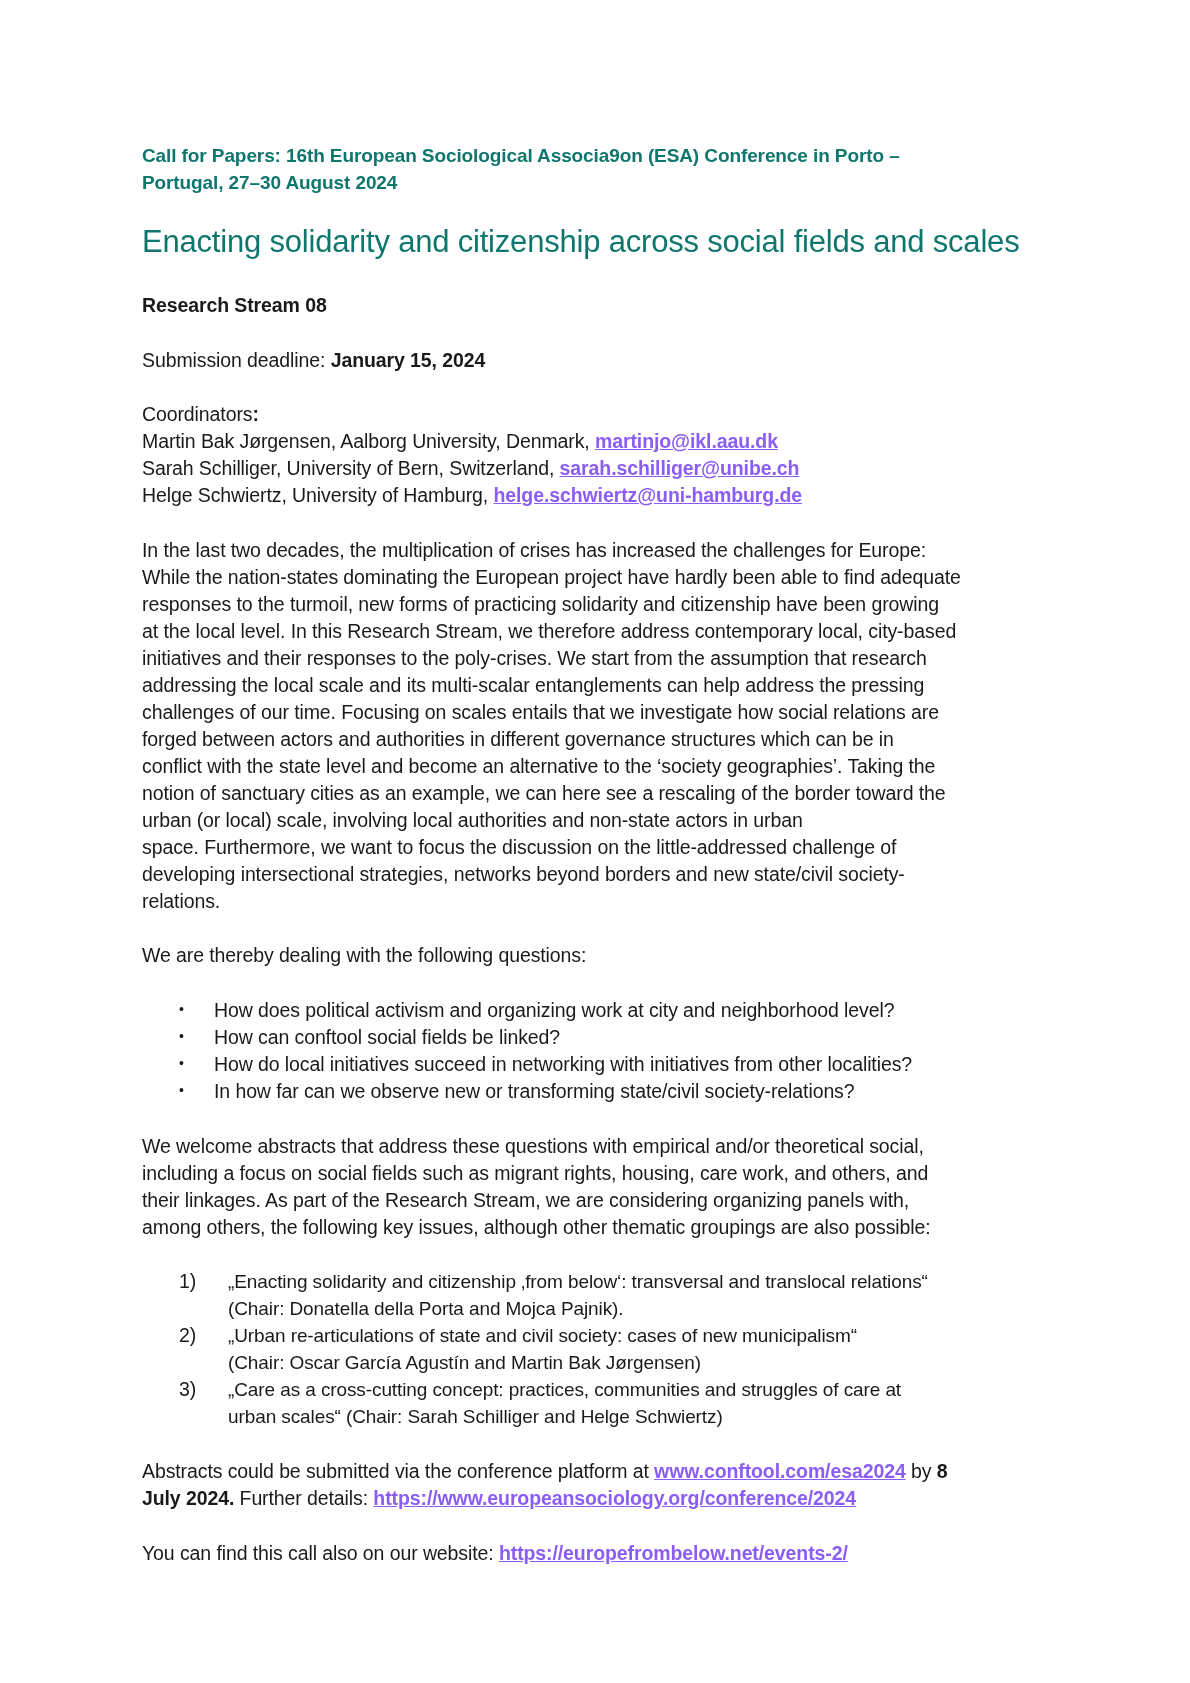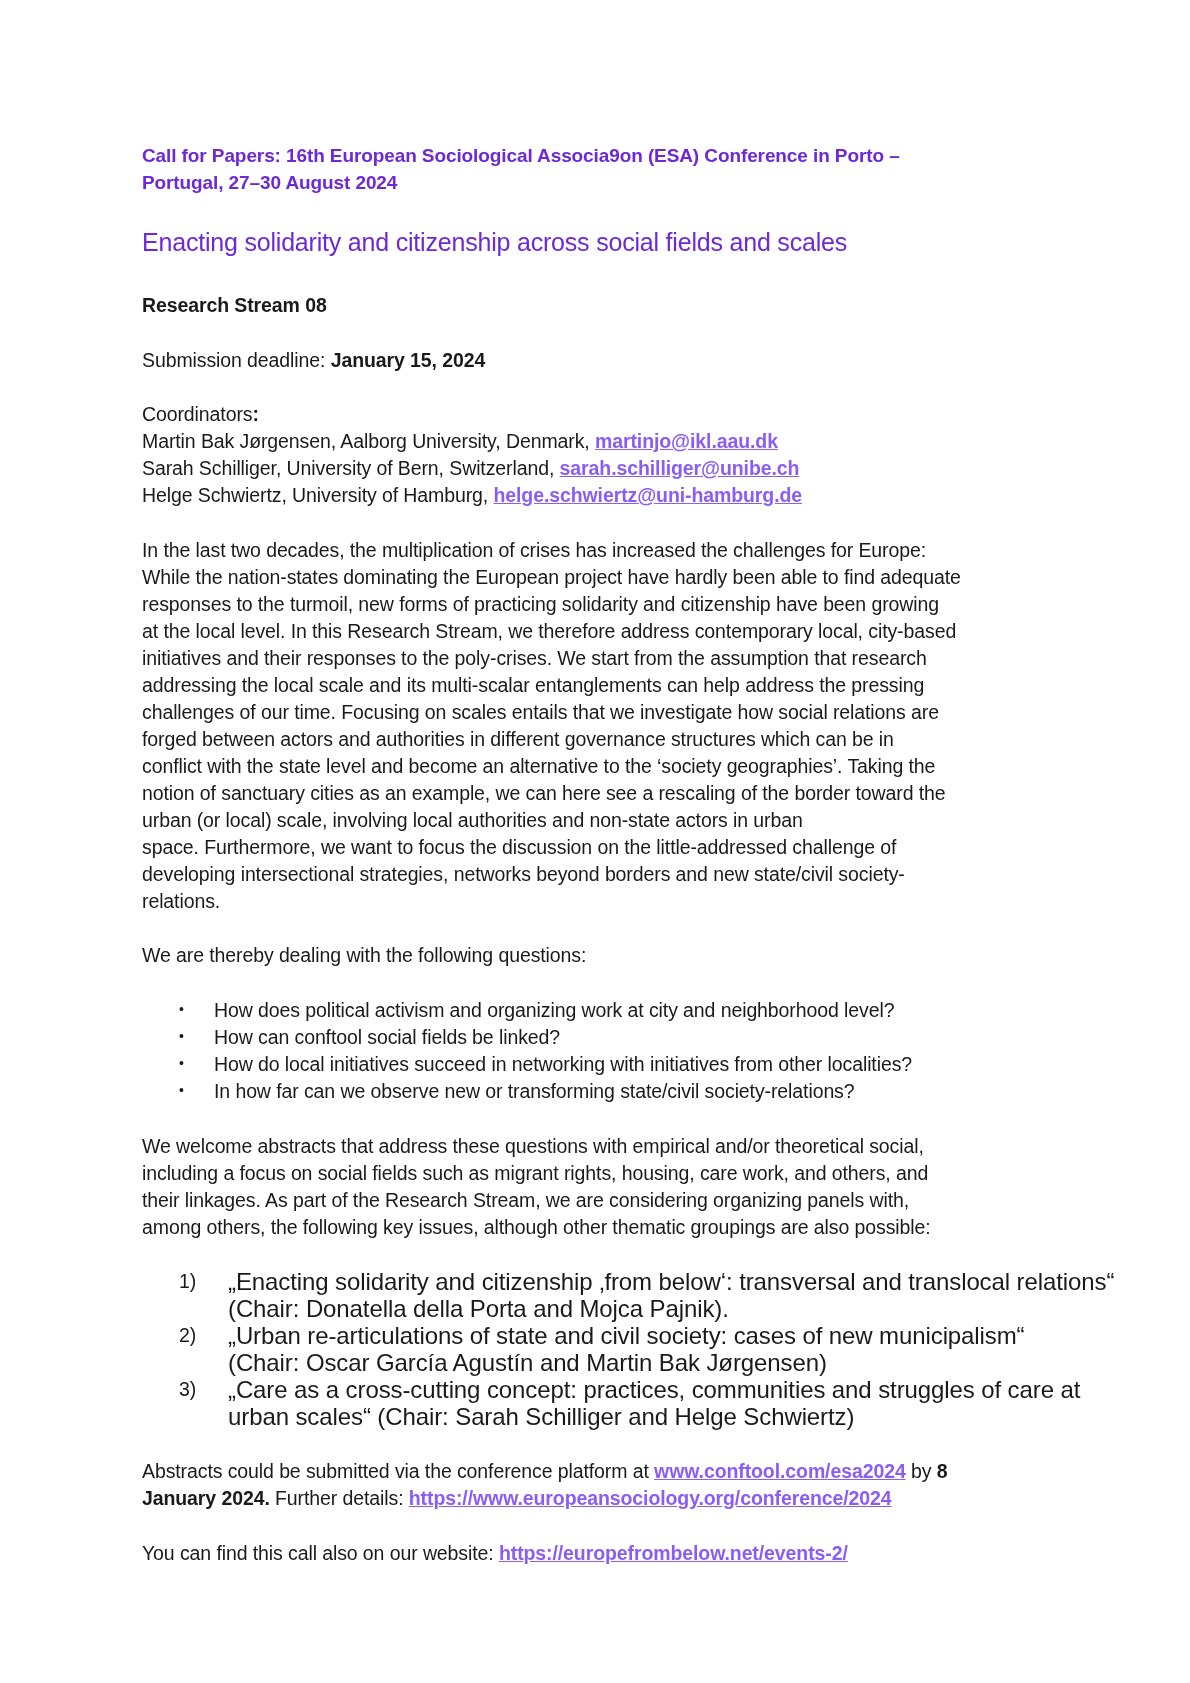--- a/index.html
+++ b/index.html
@@ -1,28 +1,28 @@
 <!DOCTYPE html>
 <html><head>
 <meta charset="utf-8">
 <style>
   html, body { margin: 0; padding: 0; background: #ffffff; }
   body { width: 1190px; height: 1683px; position: relative; overflow: hidden;
          font-family: "Liberation Sans", sans-serif; color: #1a1a1a; }
   .page { position: absolute; left: 142px; top: 0; width: 920px; }
   .line { position: absolute; left: 0; white-space: nowrap; font-size: 19.5px; line-height: 27px; letter-spacing: -0.1px; }
-  .red { color: #6d28d9; }
+  .red { color: #0f766e; }
   .kicker { font-weight: bold; font-size: 19px; line-height: 27px; }
-  .title { font-size: 25px; line-height: 36px; letter-spacing: -0.2px; }
+  .title { font-size: 31px; line-height: 36px; letter-spacing: -0.2px; }
   b, .b { font-weight: bold; }
   a, .link { color: #8b5cf6; text-decoration: underline; font-weight: bold; }
   .bullet { position: absolute; left: 37px; font-size: 14px; }
   .btext { position: absolute; left: 72px; white-space: nowrap; font-size: 19.5px; line-height: 27px; letter-spacing: -0.1px; }
   .num { position: absolute; left: 37px; font-size: 19.5px; line-height: 27px; }
-  .ntext { position: absolute; left: 86px; white-space: nowrap; font-size: 24px; line-height: 27px; letter-spacing: -0.1px; }
+  .ntext { position: absolute; left: 86px; white-space: nowrap; font-size: 19px; line-height: 27px; letter-spacing: -0.1px; }
 </style>
 </head>
 <body>
 
 <div class="page">
 
   <div class="line red kicker" style="top:142px">Call for Papers: 16th European Sociological Associa9on (ESA) Conference in Porto –</div>
   <div class="line red kicker" style="top:169px">Portugal, 27–30 August 2024</div>
   <div class="line red title" style="top:224px">Enacting solidarity and citizenship across social fields and scales</div>
 
@@ -90,20 +90,20 @@
     <div class="ntext" style="top:1349px">(Chair: Oscar García Agustín and Martin Bak Jørgensen)</div>
     <div class="num" style="top:1376px">3)</div>
     <div class="ntext" style="top:1376px">„Care as a cross-cutting concept: practices, communities and struggles of care at</div>
     <div class="ntext" style="top:1403px">urban scales“ (Chair: Sarah Schilliger and Helge Schwiertz)</div>
   </div>
 
   <div class="line" style="top:1458px">
     <span>Abstracts could be submitted via the conference platform at </span><a class="link">www.conftool.com/esa2024</a><span> by </span><span class="b">8</span>
   </div>
   <div class="line" style="top:1485px">
-    <span class="b">January 2024.</span><span> Further details: </span><a class="link">https://www.europeansociology.org/conference/2024</a>
+    <span class="b">July 2024.</span><span> Further details: </span><a class="link">https://www.europeansociology.org/conference/2024</a>
   </div>
 
   <div class="line" style="top:1540px">
     <span>You can find this call also on our website: </span><a class="link">https://europefrombelow.net/events-2/</a>
   </div>
 
 </div>
 
 </body></html>

